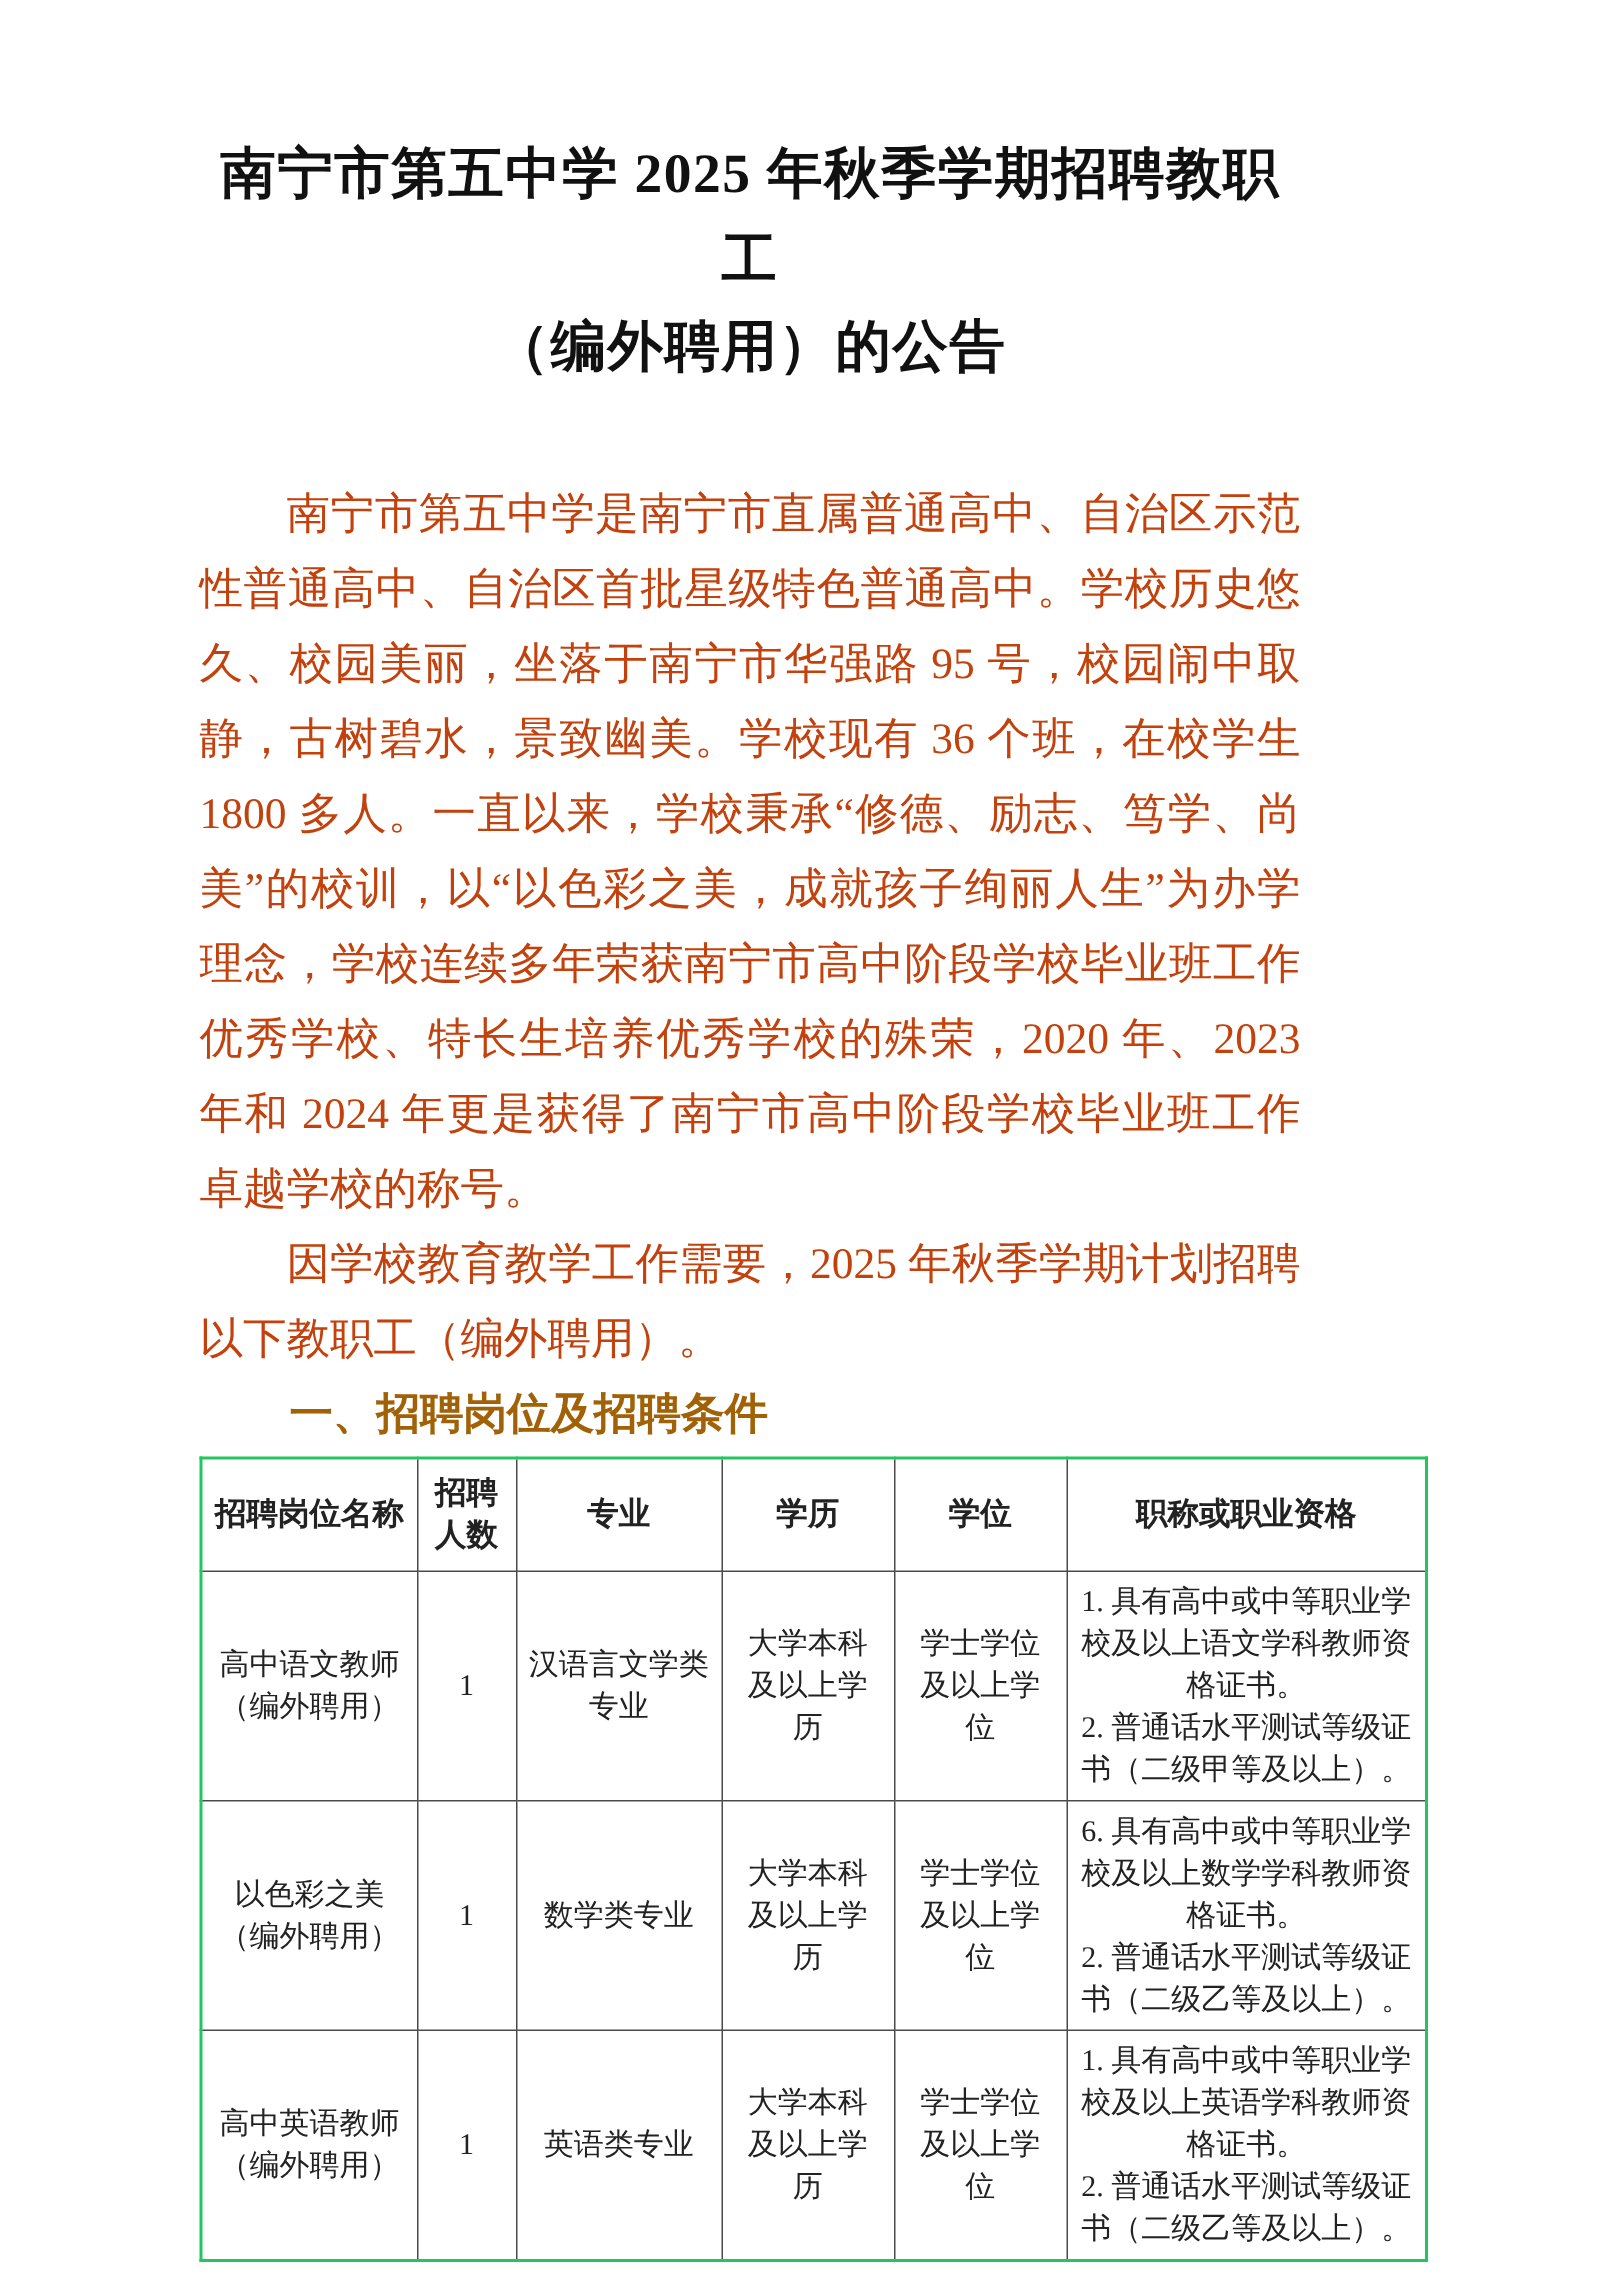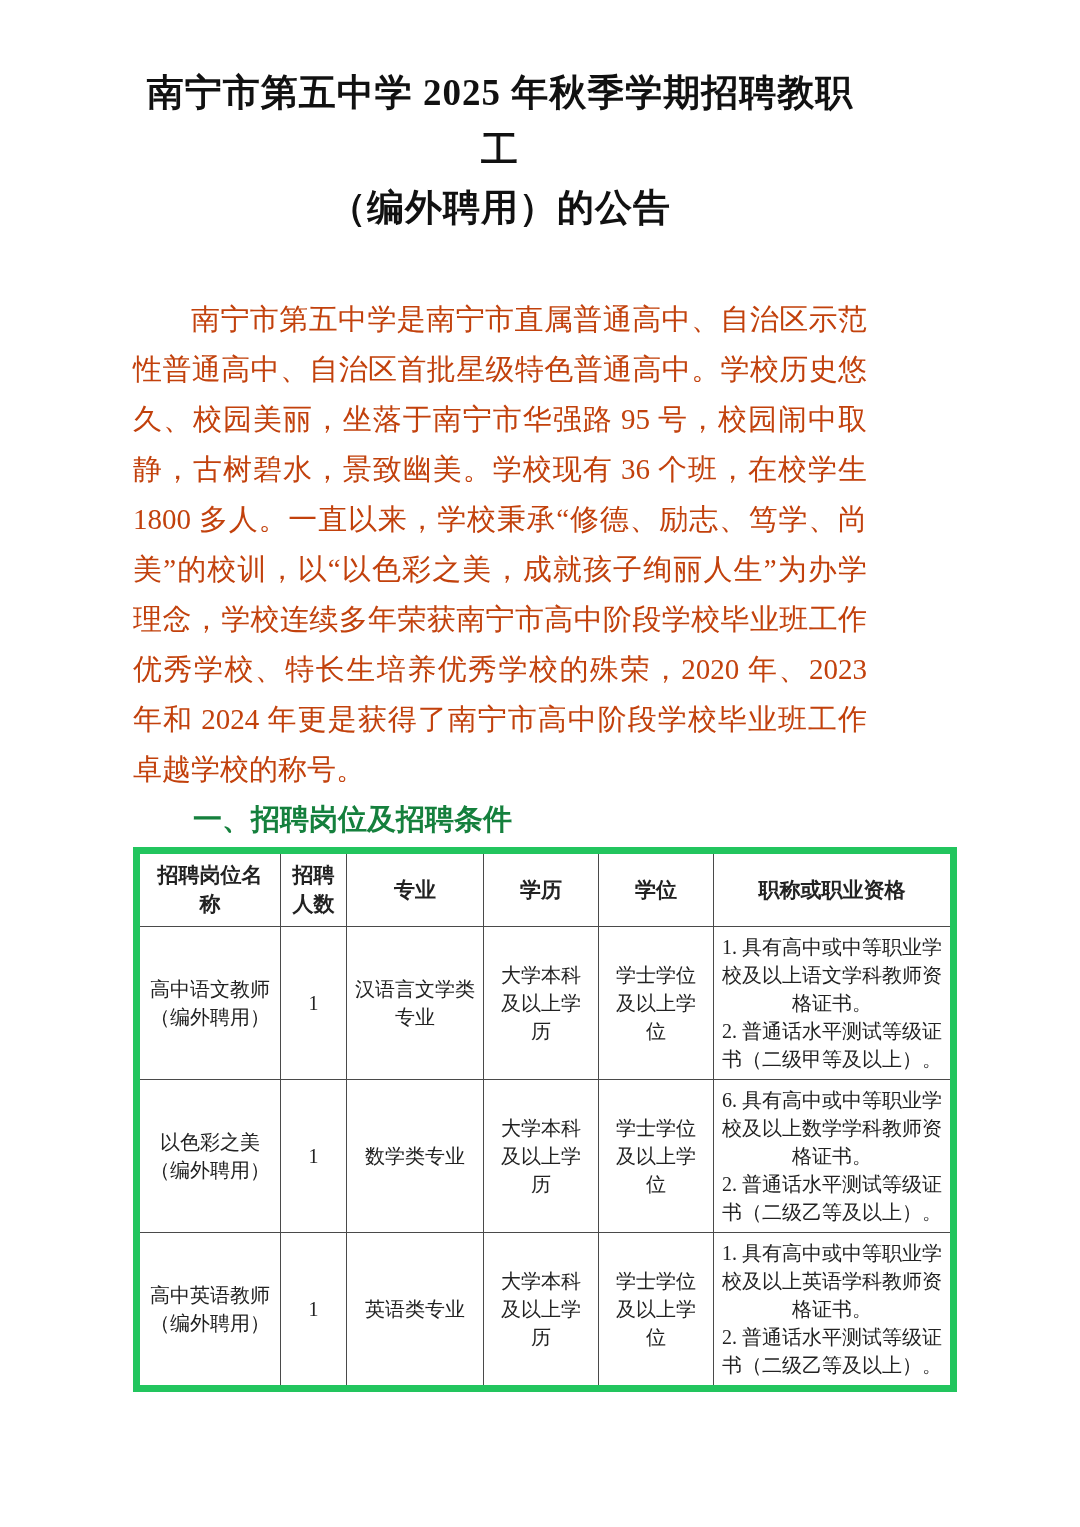--- a/index.html
+++ b/index.html
@@ -11,21 +11,21 @@
     width: 1080px;
     height: 1527px;
     overflow: hidden;
     color: #1b1b1b;
     font-family: "Liberation Serif", "DejaVu Serif", serif;
   }
   .page {
     box-sizing: border-box;
     width: 1000px;
     height: 1527px;
-    padding: 64px 133px 0 133px;
+    padding: 88px 133px 0 133px;
     background: #ffffff;
   }
   .doc-title {
     margin: 0 0 58px 0;
     font-size: 37px;
     font-weight: bold;
     line-height: 1.55;
     text-align: center;
     color: #111111;
     letter-spacing: 1px;
@@ -40,28 +40,28 @@
     text-align: justify;
     text-indent: 2em;
     color: #c2410c;
   }
   .section-heading {
     margin: 8px 0 10px 0;
     padding-left: 60px;
     font-family: "Liberation Sans", "DejaVu Sans", sans-serif;
     font-size: 29px;
     font-weight: bold;
-    color: #15803d;
+    color: #a16207;
     line-height: 1.2;
   }
   table.recruit {
     width: 100%;
     border-collapse: collapse;
     table-layout: fixed;
-    border: 7px solid #22c55e;
+    border: 2px solid #22c55e;
   }
   table.recruit th,
   table.recruit td {
     border: 1px solid #4a4a4a;
     vertical-align: middle;
     text-align: center;
     padding: 6px 8px;
     box-sizing: border-box;
     color: #222222;
     word-break: break-all;
@@ -95,20 +95,21 @@
 
 <div class="page">
 
   <h1 class="doc-title">
     <span class="title-line">南宁市第五中学 2025 年秋季学期招聘教职工</span>
     <span class="title-line">（编外聘用）的公告</span>
   </h1>
 
   <p class="body-para">南宁市第五中学是南宁市直属普通高中、自治区示范性普通高中、自治区首批星级特色普通高中。学校历史悠久、校园美丽，坐落于南宁市华强路 95 号，校园闹中取静，古树碧水，景致幽美。学校现有 36 个班，在校学生 1800 多人。一直以来，学校秉承“修德、励志、笃学、尚美”的校训，以“以色彩之美，成就孩子绚丽人生”为办学理念，学校连续多年荣获南宁市高中阶段学校毕业班工作优秀学校、特长生培养优秀学校的殊荣，2020 年、2023 年和 2024 年更是获得了南宁市高中阶段学校毕业班工作卓越学校的称号。</p>
 
+  <p class="body-para">因学校教育教学工作需要，2025 年秋季学期计划招聘以下教职工（编外聘用）。</p>
 
   <h2 class="section-heading">一、招聘岗位及招聘条件</h2>
 
   <table class="recruit">
     <colgroup>
       <col style="width:144px">
       <col style="width:66px">
       <col style="width:137px">
       <col style="width:115px">
       <col style="width:115px">

